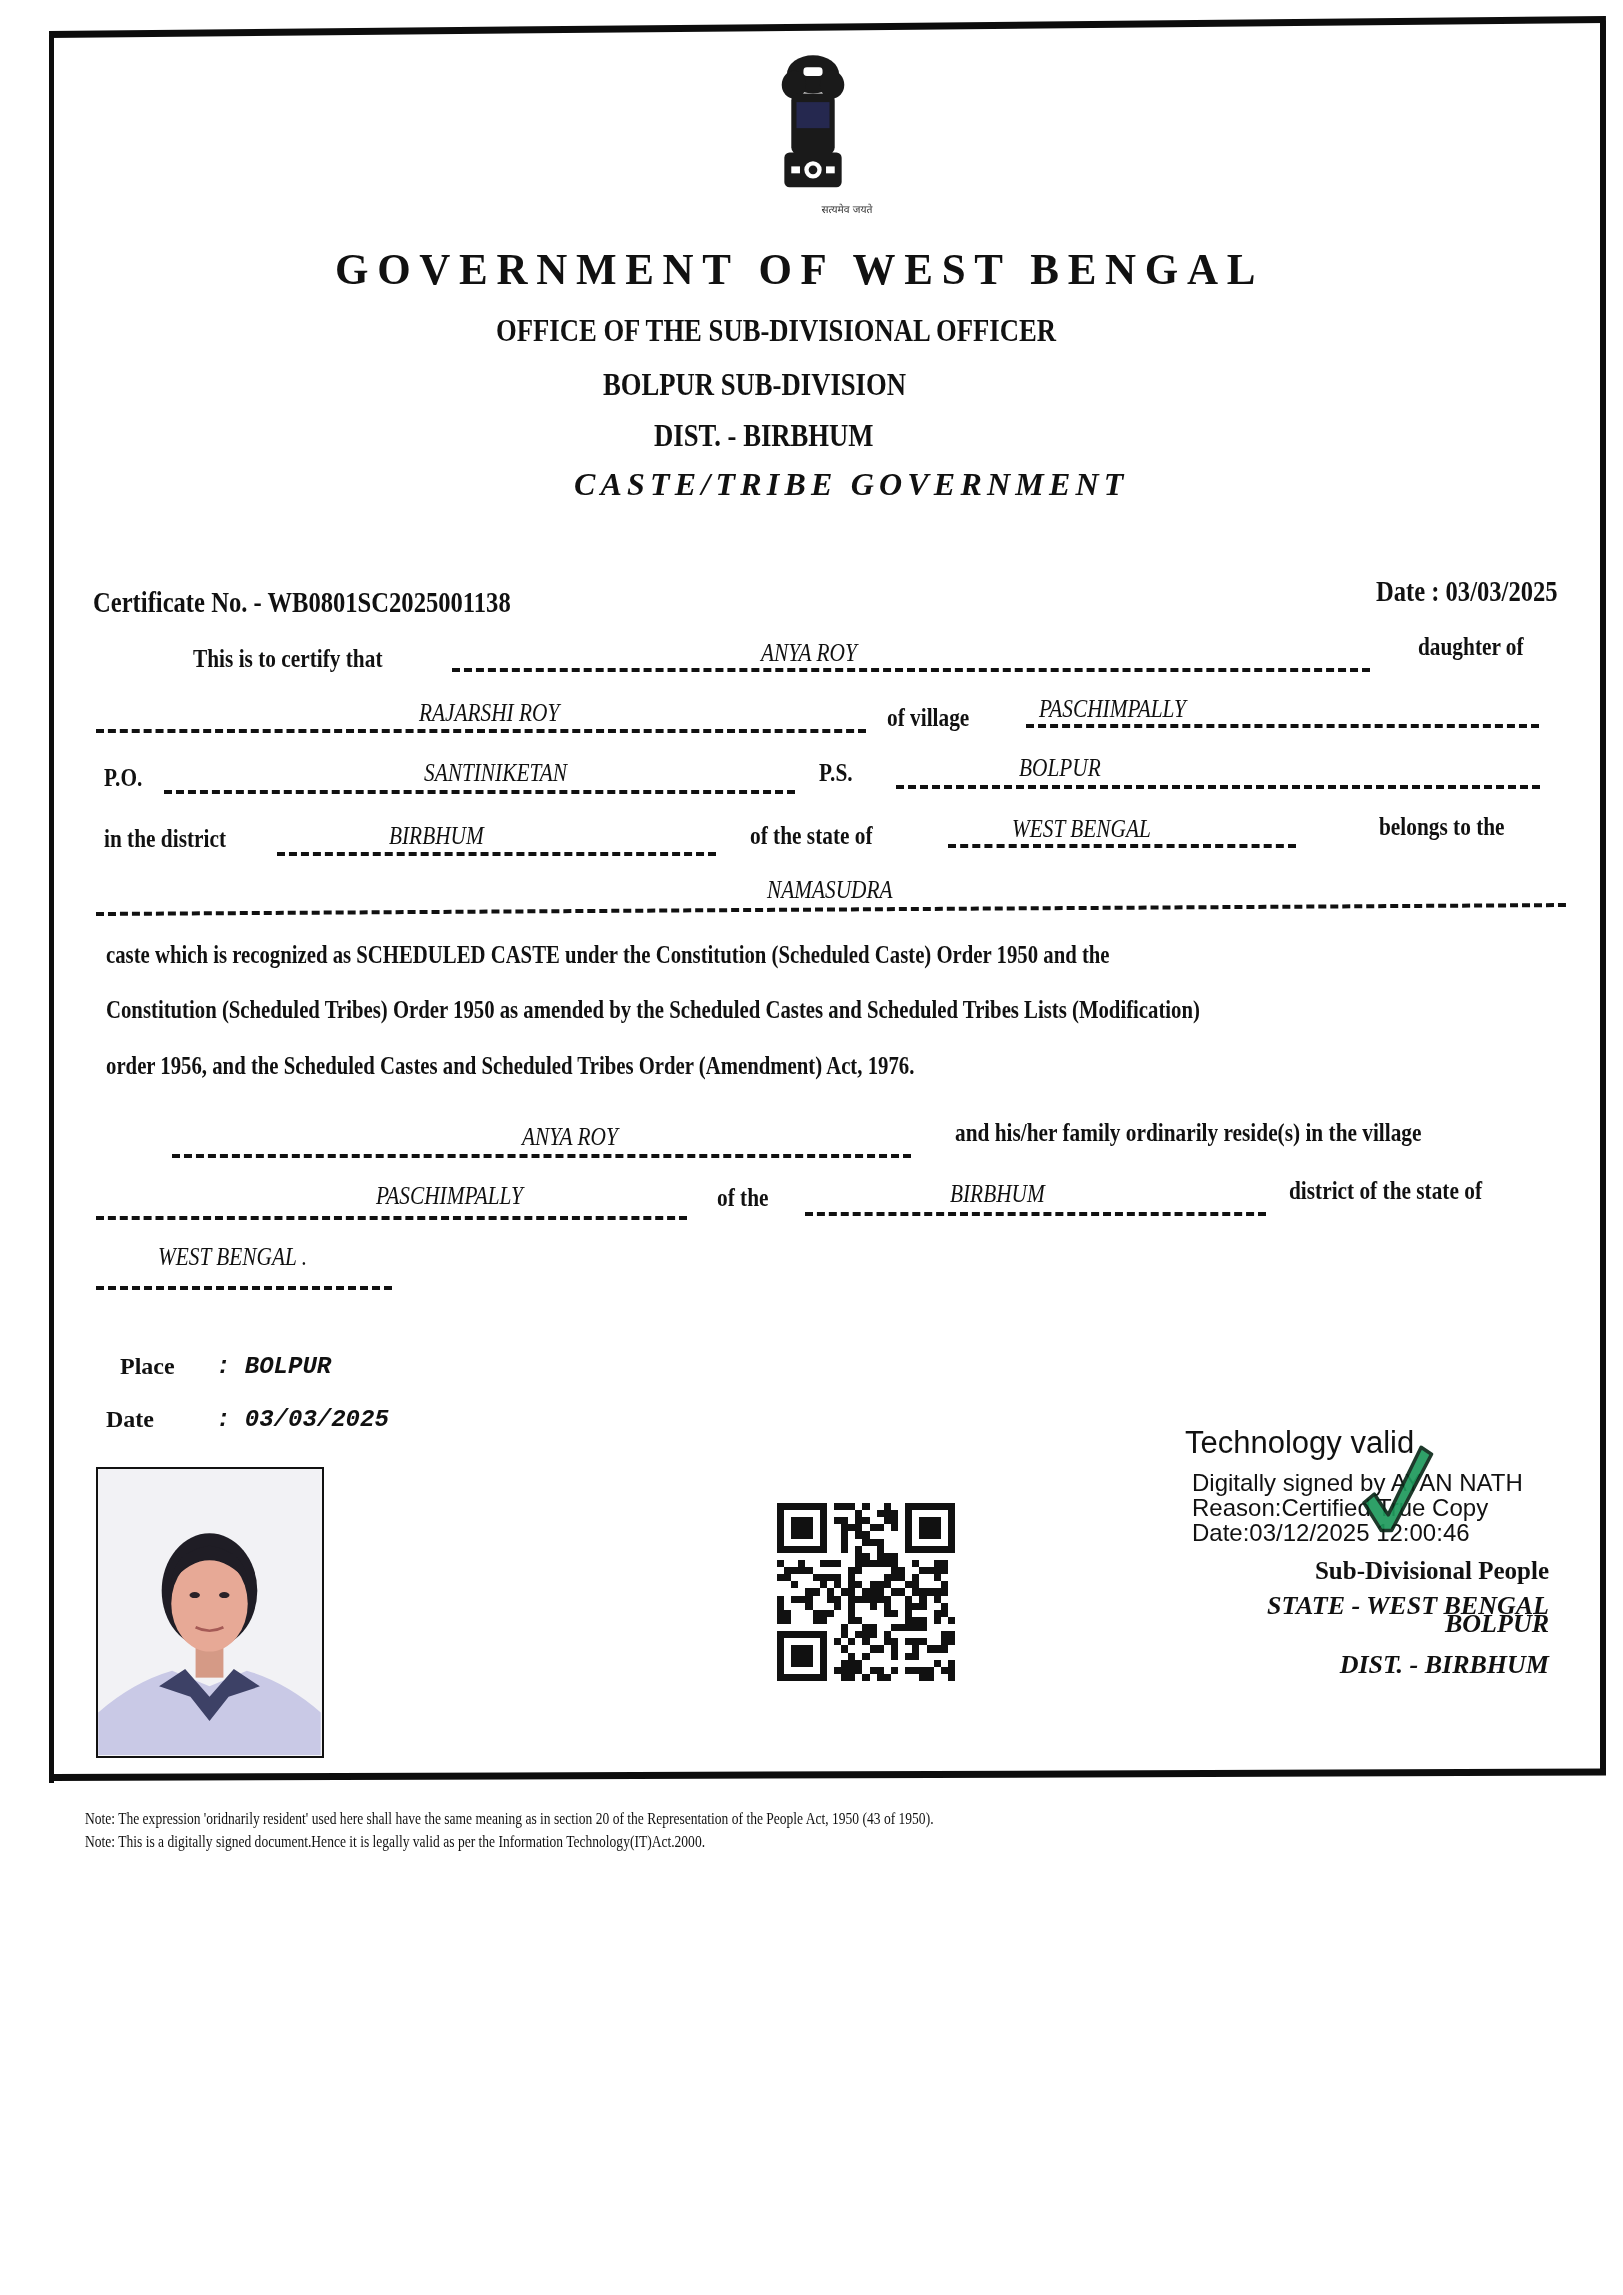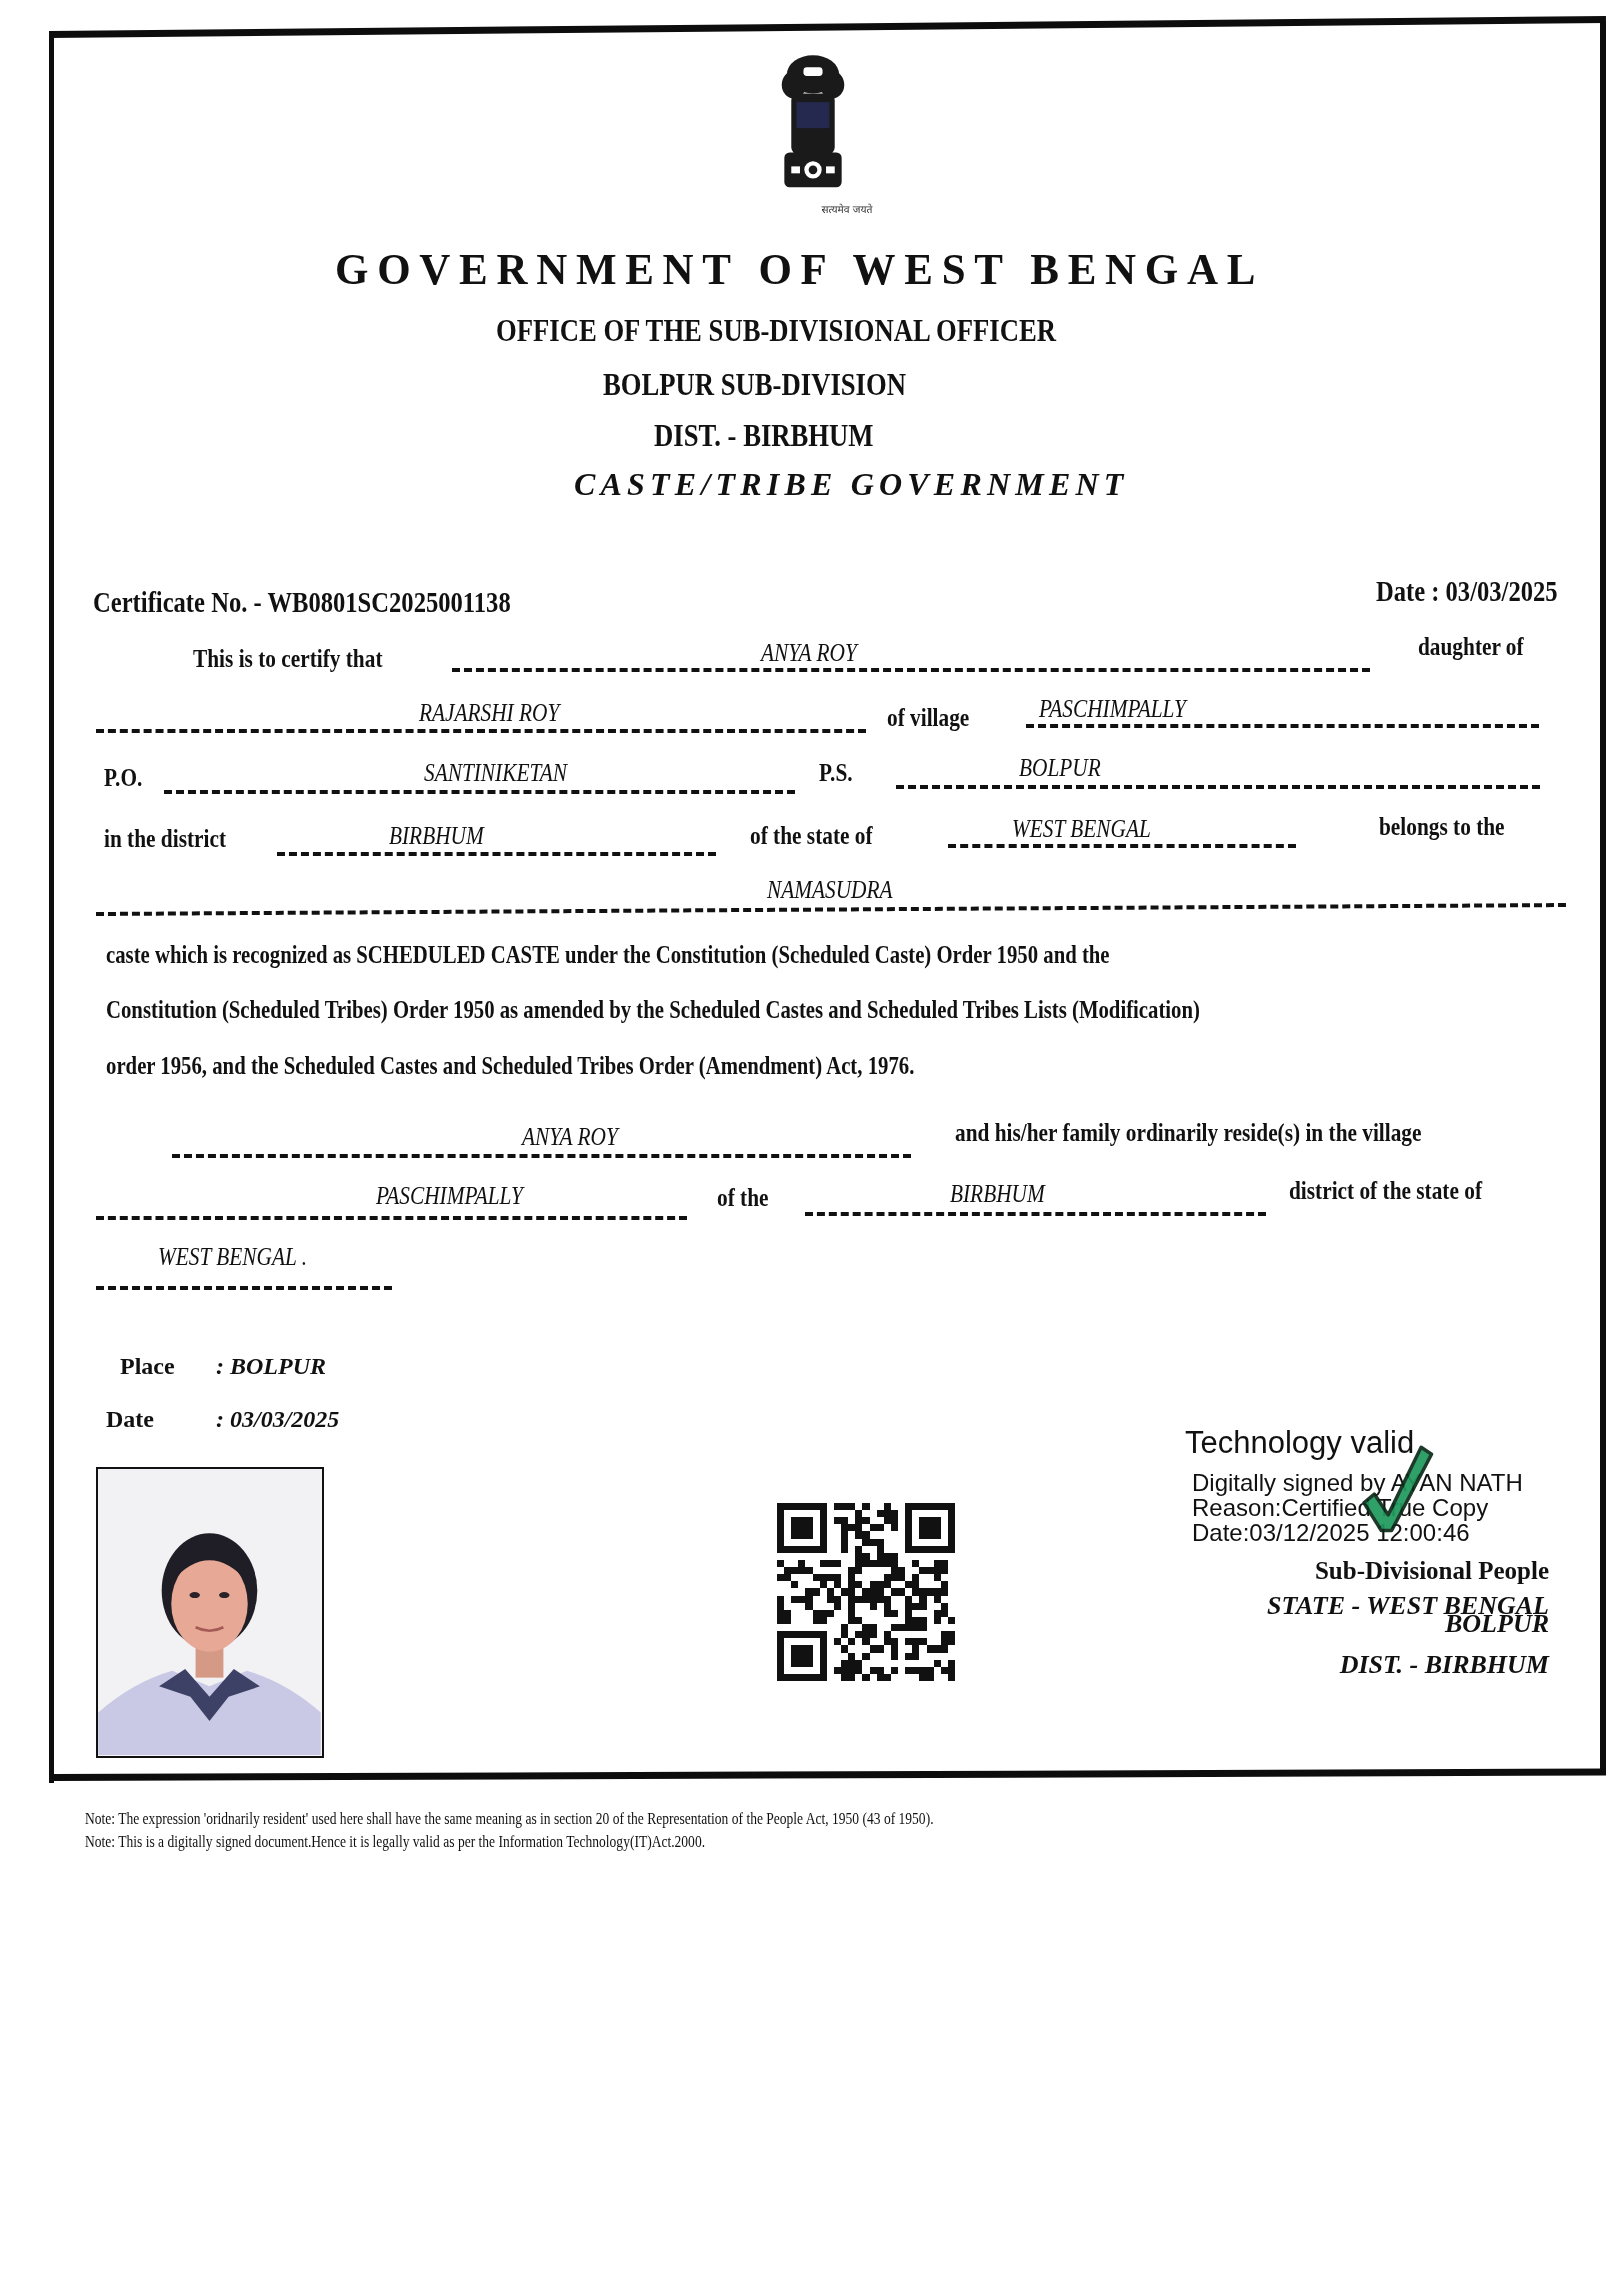--- a/index.html
+++ b/index.html
@@ -20,21 +20,21 @@
   .h5 { left:574px; top:466px; font-weight:bold; font-style:italic; font-size:32px; letter-spacing:5.2px; }
 
   .lbl { font-weight:bold; font-size:26px; transform:scaleX(0.82); transform-origin:left; }
   .lbl-r { font-weight:bold; font-size:26px; transform:scaleX(0.82); transform-origin:right; }
   .val { font-style:italic; font-size:26px; transform:scaleX(0.82); transform-origin:left; }
   .dash { position:absolute; height:0; border-top:4.3px dashed #111; }
 
   .body-line { font-weight:bold; font-size:25px; transform:scaleX(0.83); transform-origin:left; }
 
   .foot-lbl { font-weight:bold; font-size:24px; }
-  .foot-val { font-weight:bold; font-style:italic; font-size:24px; }
+  .foot-val { font-weight:bold; font-style:italic; font-size:24px;font-family:Liberation Mono, monospace; }
 
   .photo { position:absolute; left:96px; top:1467px; width:228px; height:291px; border:2.6px solid #111; background:#f3f3f6; overflow:hidden; box-sizing:border-box; }
   .qr { position:absolute; left:777px; top:1503px; width:178px; height:178px; }
 
   .sig-valid { left:1185px; top:1425px; font-family:"Liberation Sans", sans-serif; font-size:31px; color:#111; }
   .sig-line { font-family:"Liberation Sans", sans-serif; font-size:24px; color:#111; line-height:25px; }
   .check { position:absolute; left:1357px; top:1440px; width:78px; height:96px; }
 
   .sdo { right:74px; top:1557px; font-weight:bold; font-size:25px; text-align:right; }
   .sdo-i { font-weight:bold; font-style:italic; font-size:26px; text-align:right; right:74px; }

